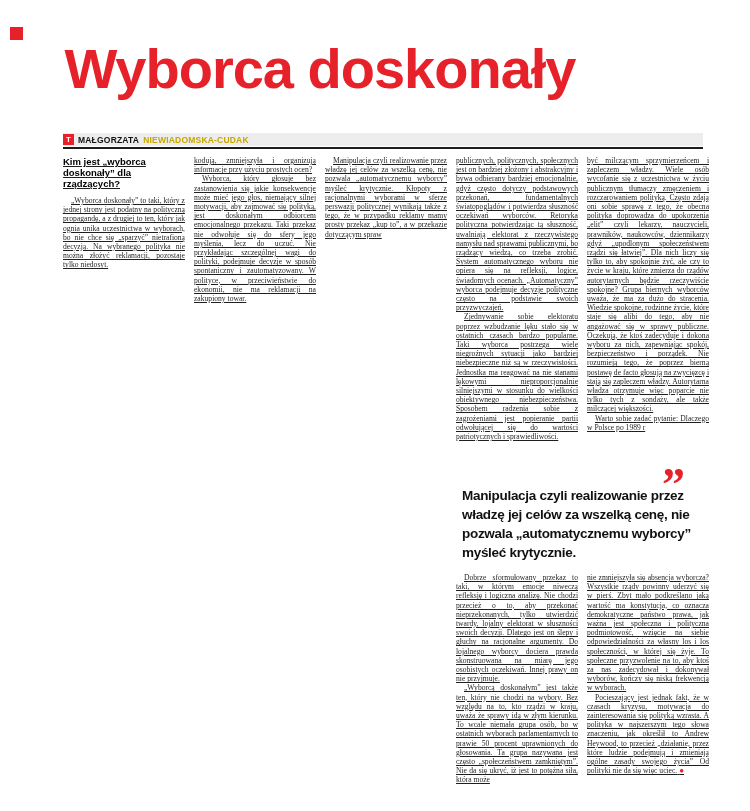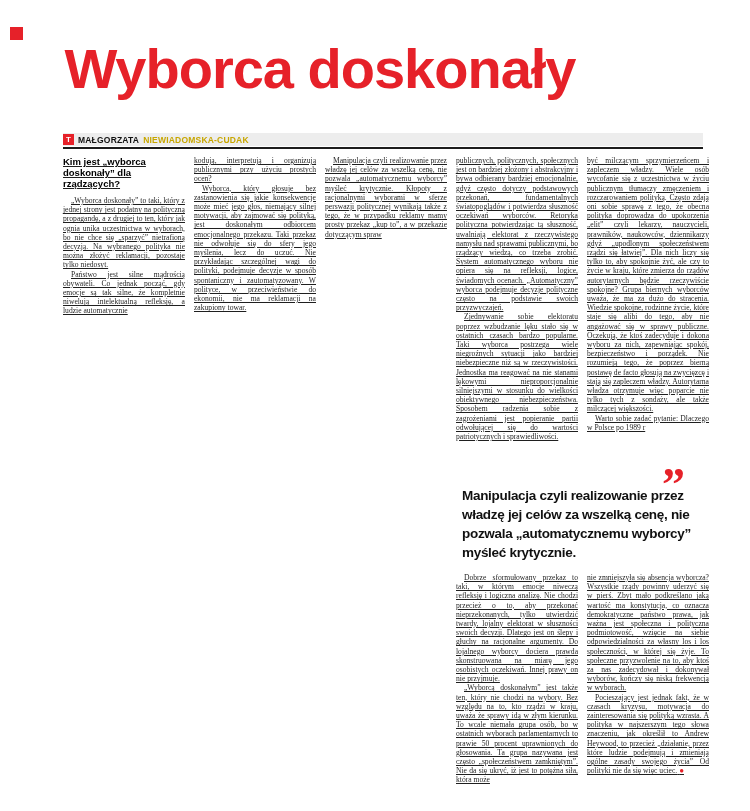--- a/index.html
+++ b/index.html
@@ -54,25 +54,24 @@
   <div class="byline-bar">
     <span class="byline-logo">T</span>
     <span class="author-first">MAŁGORZATA</span>
     <span class="author-last">NIEWIADOMSKA-CUDAK</span>
   </div>
   <div class="byline-rule"></div>
 
   <div class="col c1">
     <h2 class="col-heading">Kim jest „wyborca doskonały” dla rządzących?</h2>
     <p class="indent">„Wyborca doskonały” to taki, który z jednej strony jest podatny na polityczną propagandę, a z drugiej to ten, który jak ognia unika uczestnictwa w wyborach, bo nie chce się „sparzyć” nietrafioną decyzją. Na wybranego polityka nie można złożyć reklamacji, pozostaje tylko niedosyt.</p>
-    <p class="indent">Państwo jest silne mądrością obywateli. Co jednak począć, gdy emocje są tak silne, że kompletnie niwelują intelektualną refleksję, a ludzie automatycznie</p>
   </div>
 
   <div class="col c2">
-    <p>kodują, interpretują i organizują publicznymi przy użyciu prostych ocen?</p>
+    <p>kodują, zmniejszyła i organizują informacje przy użyciu prostych ocen?</p>
     <p class="indent">Wyborca, który głosuje bez zastanowienia się jakie konsekwencje może mieć jego głos, niemający silnej motywacji, aby zajmować się polityką, jest doskonałym odbiorcem emocjonalnego przekazu. Taki przekaz nie odwołuje się do sfery jego myślenia, lecz do uczuć. Nie przykładając szczególnej wagi do polityki, podejmuje decyzje w sposób spontaniczny i zautomatyzowany. W polityce, w przeciwieństwie do ekonomii, nie ma reklamacji na zakupiony towar.</p>
   </div>
 
   <div class="col c3">
     <p class="indent">Manipulacja czyli realizowanie przez władzę jej celów za wszelką cenę, nie pozwala „automatycznemu wyborcy” myśleć krytycznie. Kłopoty z racjonalnymi wyborami w sferze perswazji politycznej wynikają także z tego, że w przypadku reklamy mamy prosty przekaz „kup to”, a w przekazie dotyczącym spraw</p>
   </div>
 
   <div class="col c4">
     <p>publicznych, politycznych, społecznych jest on bardziej złożony i abstrakcyjny i bywa odbierany bardziej emocjonalnie, gdyż często dotyczy podstawowych przekonań, fundamentalnych światopoglądów i potwierdza słuszność oczekiwań wyborców. Retoryka polityczna potwierdzając tą słuszność, uwalniają elektorat z rzeczywistego namysłu nad sprawami publicznymi, bo rządzący wiedzą, co trzeba zrobić. System automatycznego wyboru nie opiera się na refleksji, logice, świadomych ocenach. „Automatyczny” wyborca podejmuje decyzje polityczne często na podstawie swoich przyzwyczajeń.</p>
     <p class="indent">Zjednywanie sobie elektoratu poprzez wzbudzanie lęku stało się w ostatnich czasach bardzo popularne. Taki wyborca postrzega wiele niegroźnych sytuacji jako bardziej niebezpieczne niż są w rzeczywistości. Jednostka ma reagować na nie stanami lękowymi nieproporcjonalnie silniejszymi w stosunku do wielkości obiektywnego niebezpieczeństwa. Sposobem radzenia sobie z zagrożeniami jest popieranie partii odwołującej się do wartości patriotycznych i sprawiedliwości.</p>

